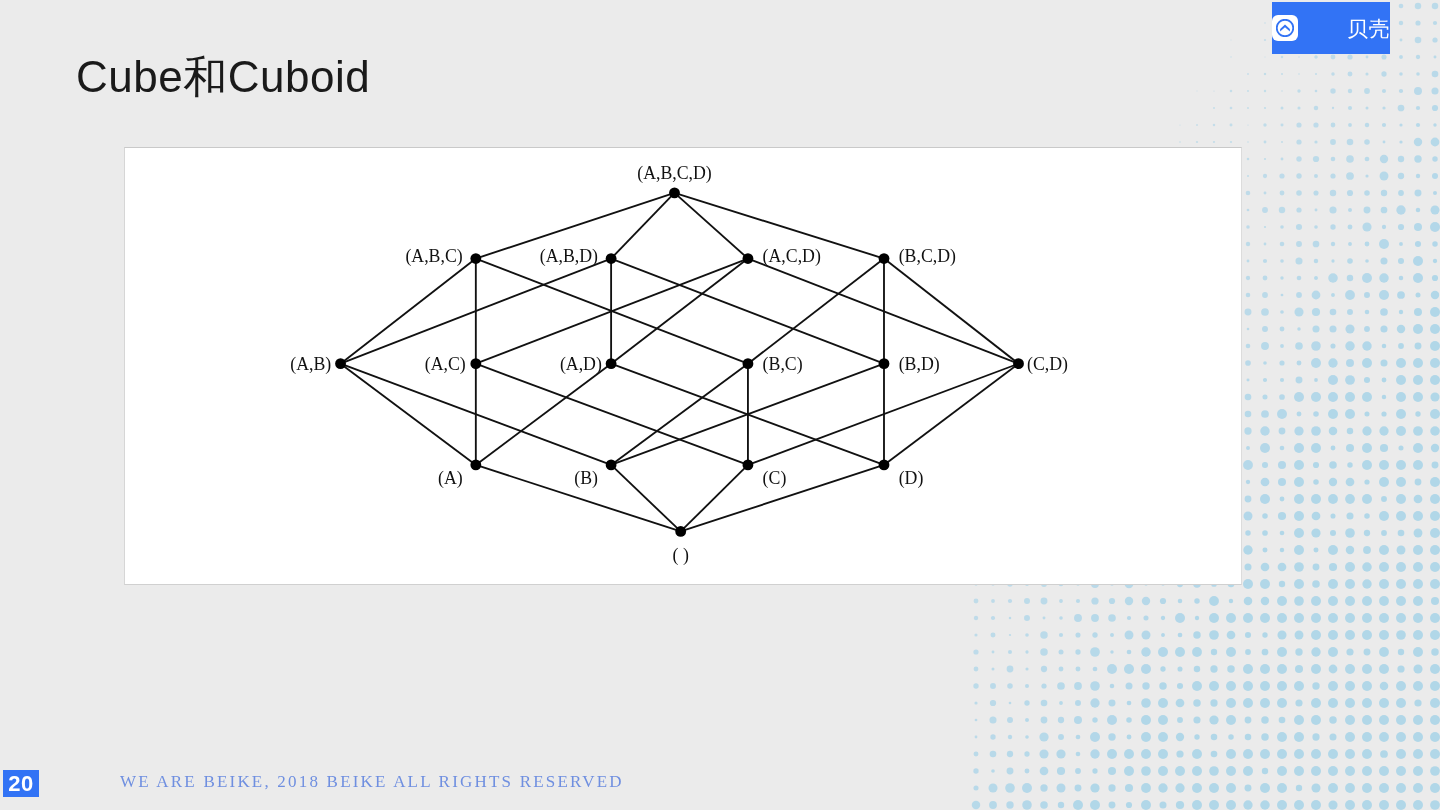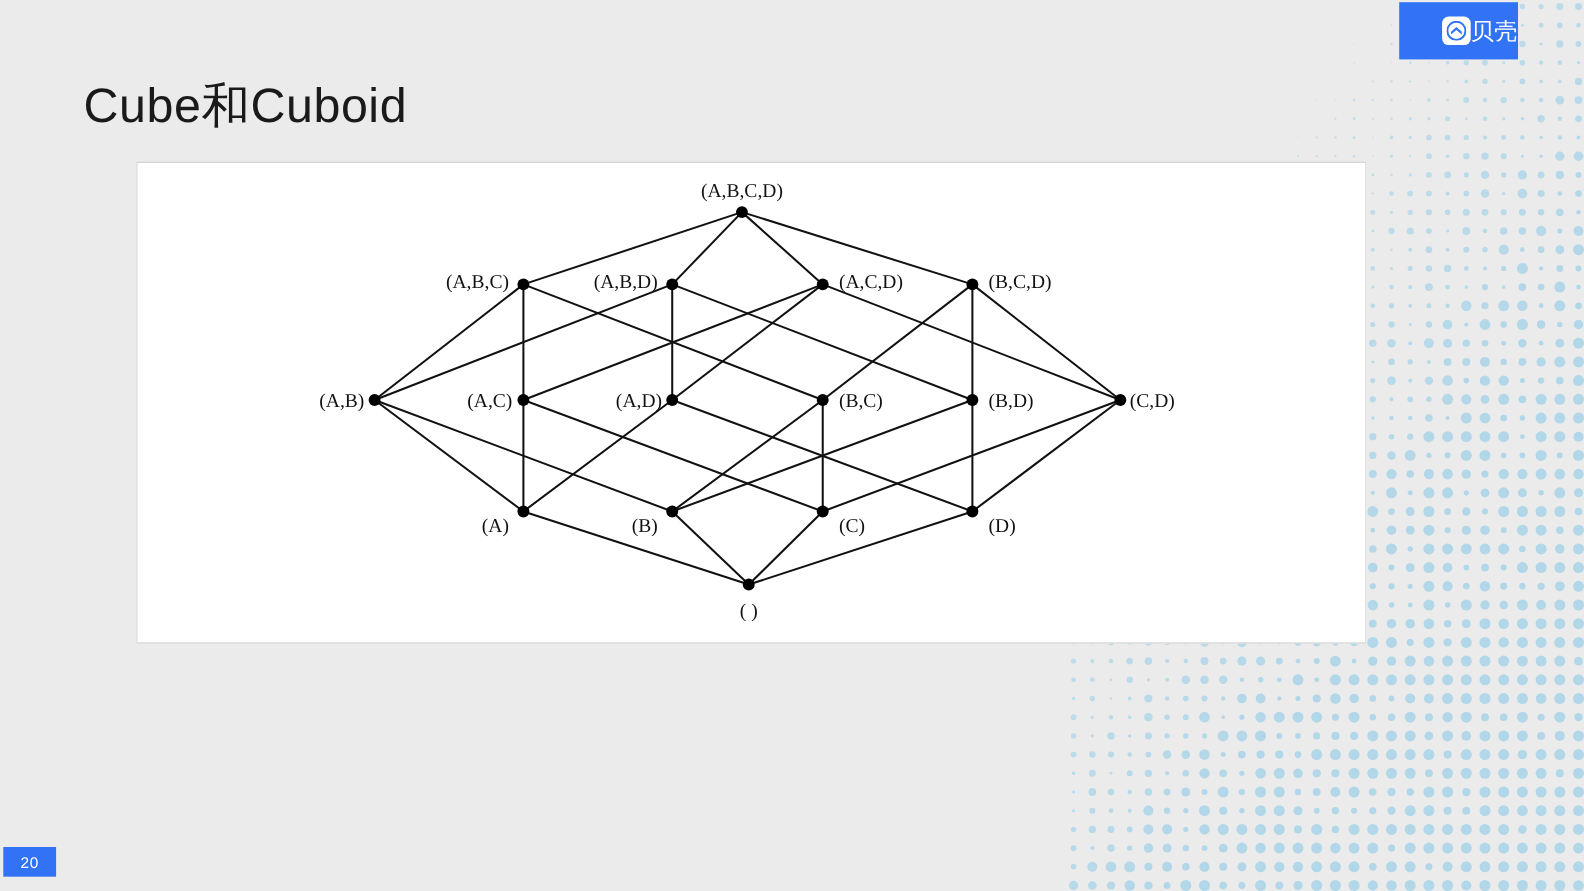--- a/index.html
+++ b/index.html
@@ -24,26 +24,26 @@
     height: 810px;
     pointer-events: none;
     z-index: 0;
   }
 
   
   #brand-logo {
     position: absolute;
     top: 2px;
     left: 1272px;
-    width: 108px;
+    width: 118px;
     height: 52px;
     background: #3273f5;
     display: flex;
     align-items: center;
-    justify-content: flex-end;
+    justify-content: space-between;
     gap: 0;
     z-index: 5;
   }
   #brand-logo .logo-mark {
     width: 26px;
     height: 26px;
     border-radius: 6px;
     background: #ffffff;
     display: flex;
     align-items: center;
@@ -62,21 +62,20 @@
   #page-title {
     position: absolute;
     left: 76px;
     top: 52px;
     font-size: 44px;
     line-height: 1.15;
     color: #1a1a1a;
     font-weight: 400;
     letter-spacing: 0.5px;
     z-index: 3;
-    margin-top: 20px;
   }
 
   
   #diagram-panel {
     position: absolute;
     left: 124px;
     top: 147px;
     width: 1118px;
     height: 438px;
     background: #ffffff;
@@ -111,26 +110,26 @@
     left: 0;
     bottom: 0;
     width: 1440px;
     height: 44px;
     z-index: 4;
   }
   #page-number-badge {
     position: absolute;
     left: 3px;
     top: 4px;
-    width: 48px;
+    width: 36px;
     height: 27px;
     background: #3273f5;
     color: #ffffff;
-    font-size: 14px;
-    font-weight: normal;
+    font-size: 22px;
+    font-weight: bold;
     display: flex;
     align-items: center;
     justify-content: center;
     letter-spacing: 0.5px;
   }
   #footer-copyright {
     position: absolute;
     left: 120px;
     top: 6px;
     color: #6f8fe0;
@@ -1325,13 +1324,14 @@
         <text x="573" y="581" text-anchor="end" class="lattice-label">(B)</text>
         <text x="786" y="581" text-anchor="start" class="lattice-label">(C)</text>
         <text x="962" y="581" text-anchor="start" class="lattice-label">(D)</text>
         <text x="680" y="681" text-anchor="middle" class="lattice-label">( )</text>
       </g>
   </svg>
 </div>
 
 <div id="footer-bar">
   <div id="page-number-badge">20</div>
+  <div id="footer-copyright">WE ARE BEIKE,  2018 BEIKE ALL RIGHTS RESERVED</div>
 </div>
 
 </body></html>

